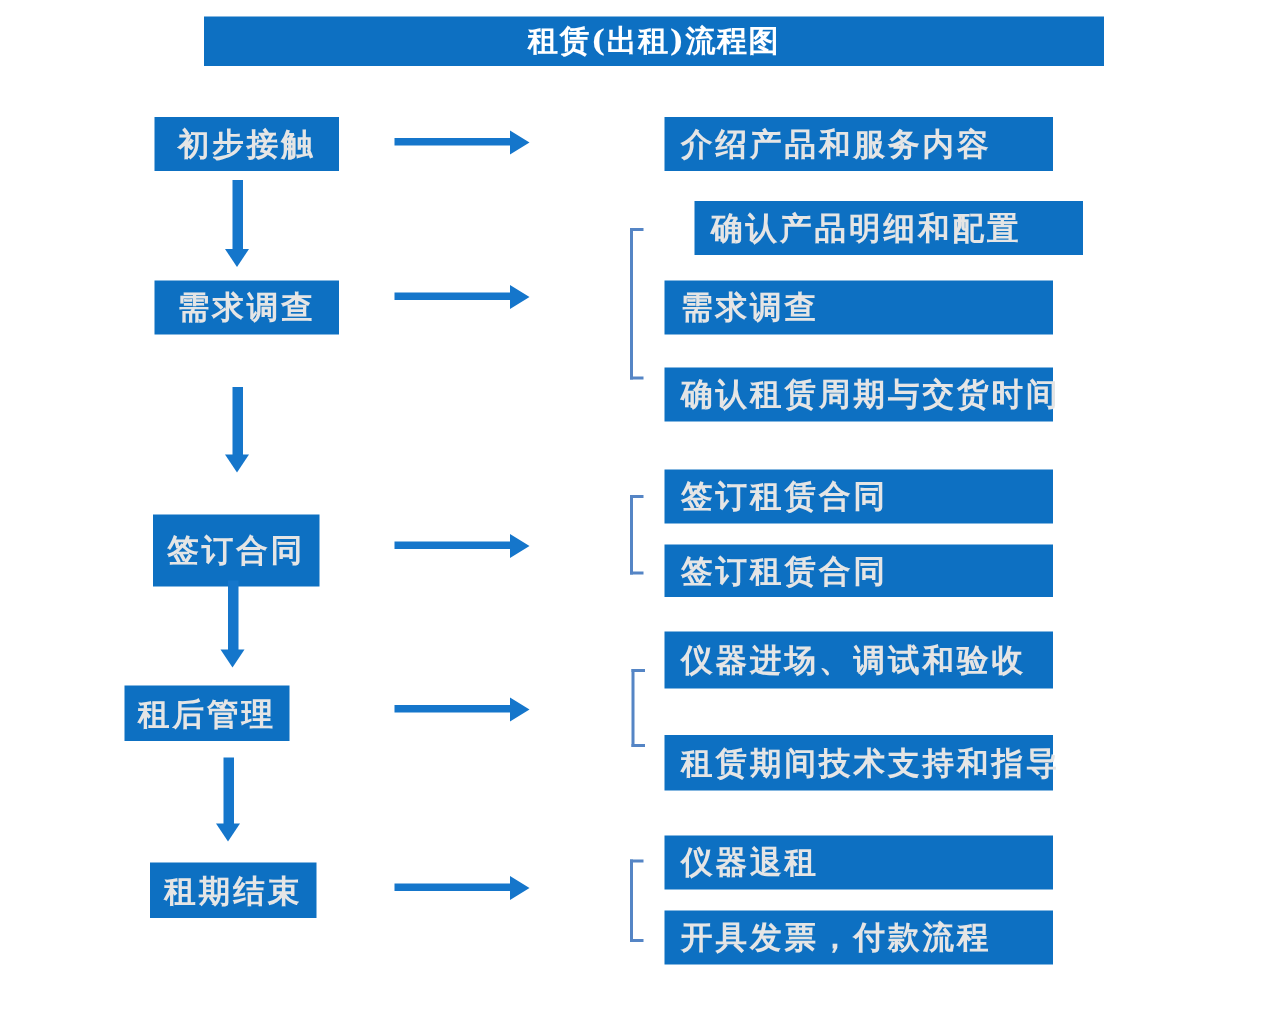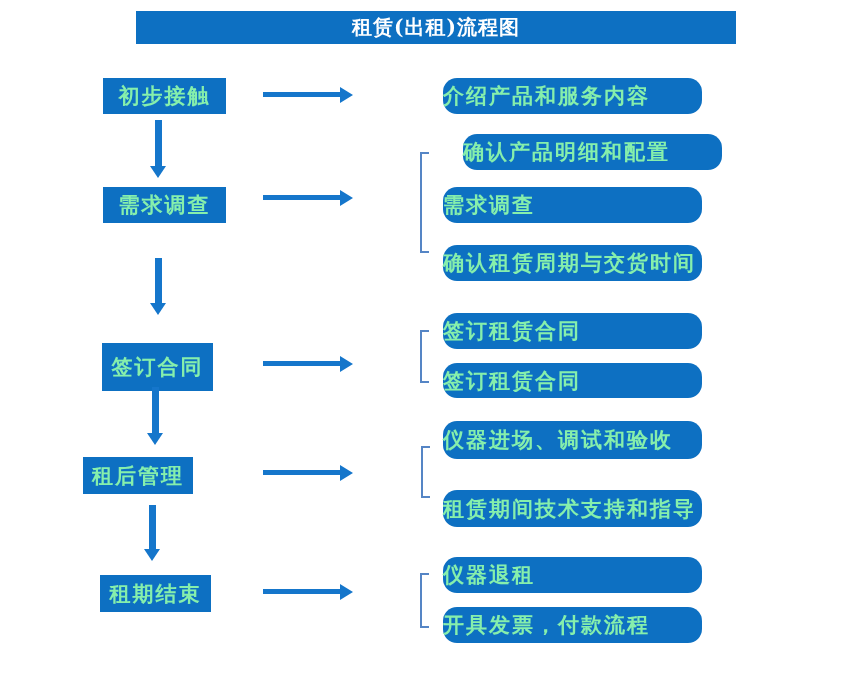--- a/index.html
+++ b/index.html
@@ -6,32 +6,32 @@
   .canvas{
     position:relative;
     width:844px;height:688px;
     background:#ffffff;
     overflow:hidden;
     font-family:"DejaVu Serif","Liberation Serif",serif;
   }
   .box{
     position:absolute;
     background:var(--box-blue,#0D70C2);
-    color:#86efac;
+    color:#e5e5e5;
     font-weight:bold;
     font-size:21px;
     letter-spacing:2px;
     display:flex;
     align-items:center;
     box-sizing:border-box;
     white-space:nowrap;
     font-family:Liberation Mono, monospace;
   }
   .stage{justify-content:center;}
-  .detail{justify-content:flex-start;border-radius:14px;}
+  .detail{padding-left:11px;justify-content:flex-start;}
   .title-bar{
     position:absolute;left:100px;top:11px;width:600px;height:33px;
     background:var(--box-blue,#0D70C2);
     color:#fff;font-weight:bold;font-size:20px;letter-spacing:1px;
     display:flex;align-items:center;justify-content:center;margin-left:36px;
   }
   .harrow{position:absolute;width:90px;height:16px;}
   .harrow .shaft{position:absolute;left:0;top:5px;height:5px;right:12px;background:var(--arrow-blue,#1576CB);}
   .harrow .head{position:absolute;right:0;top:0;width:0;height:0;
     border-top:8px solid transparent;border-bottom:8px solid transparent;

